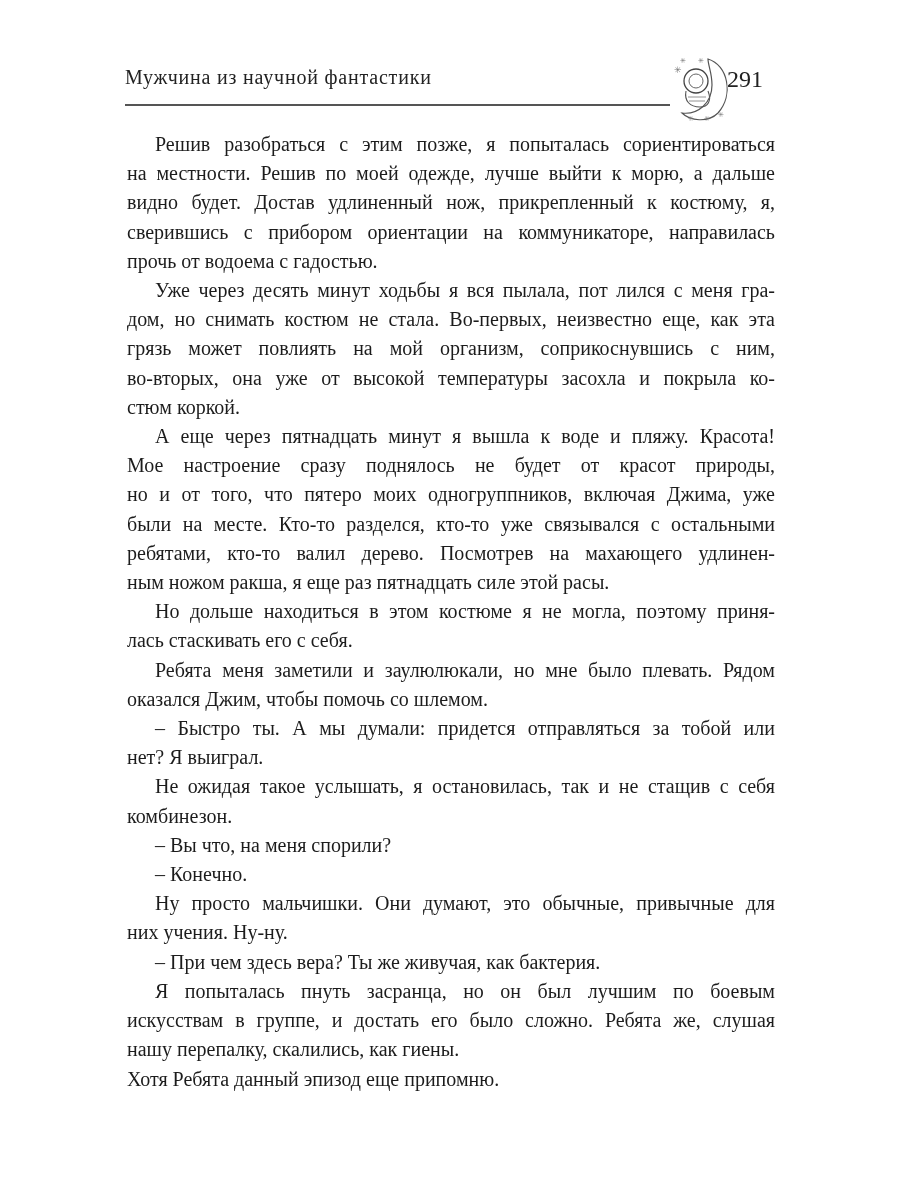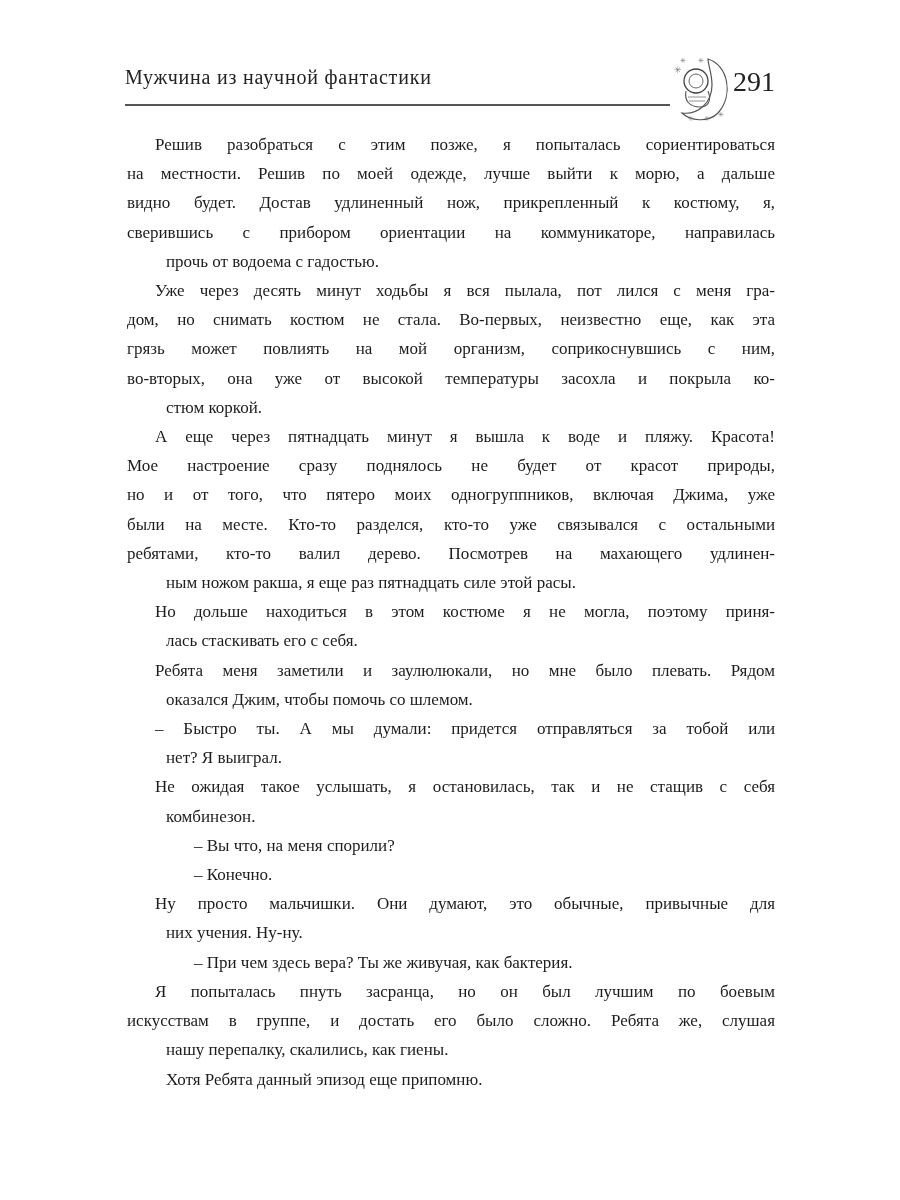--- a/index.html
+++ b/index.html
@@ -1,24 +1,24 @@
 <!DOCTYPE html>
 <html><head>
 <meta charset="utf-8">
 <style>
   html, body { margin:0; padding:0; background:#ffffff; }
   body { width:900px; height:1200px; position:relative; overflow:hidden; color:#1a1a1a; }
   .running-head { position:absolute; left:125px; top:66px; width:650px; height:40px; }
   .rh-title { position:absolute; left:0; top:0; font-family:"Liberation Serif", serif; font-size:20px; letter-spacing:0.8px; color:#222; }
   .rh-rule { position:absolute; left:0; top:38px; width:545px; height:1.5px; background:#555; }
-  .rh-page { position:absolute; right:0; top:0; font-family:"Liberation Serif", serif; font-size:28px; color:#222; }
+  .rh-page { position:absolute; right:12px; top:0; font-family:"Liberation Serif", serif; font-size:24px; color:#222; }
   .rh-emblem { position:absolute; left:668px; top:55px; width:68px; height:70px; }
-  .body-text { position:absolute; left:127px; top:130px; width:648px; font-family:"Liberation Serif", serif; font-size:17px; line-height:29.2px; color:#1c1c1c; }
+  .body-text { position:absolute; left:127px; top:130px; width:648px; font-family:"Liberation Serif", serif; font-size:20px; line-height:29.2px; color:#1c1c1c; }
   .line { display:block; white-space:nowrap; text-align:justify; text-align-last:justify; }
-  .line.last { text-align-last:left;margin-left:39px; }
+  .line.last { text-align-last:left; }
   .line.indent { padding-left:28px; }
 </style>
 </head>
 <body>
 
 <div class="running-head">
   <span class="rh-title">Мужчина из научной фантастики</span>
   <div class="rh-rule"></div>
   <span class="rh-page">291</span>
 </div>

